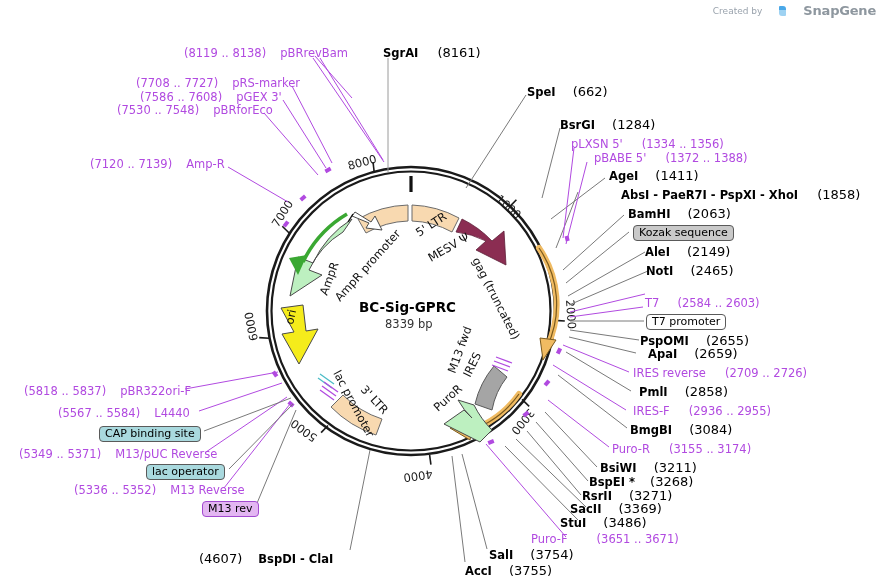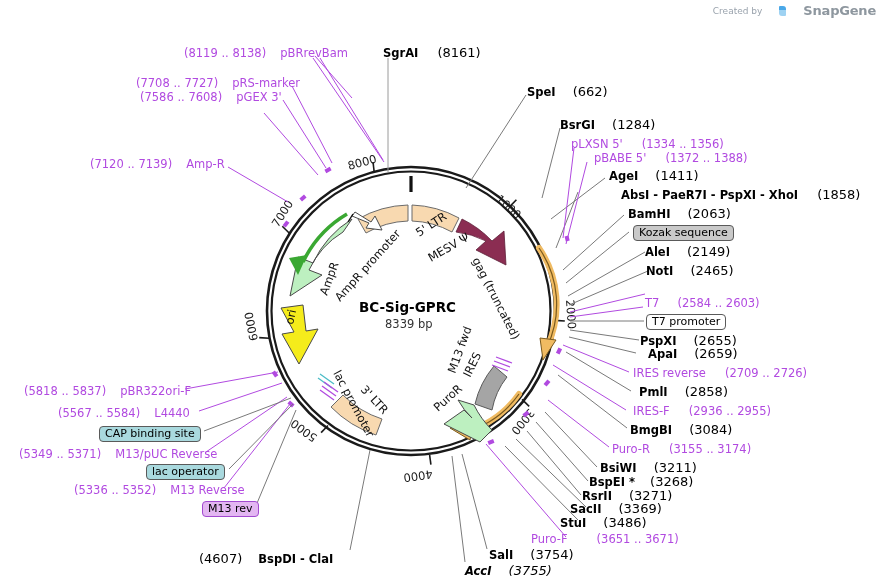--- a/index.html
+++ b/index.html
@@ -276,20 +276,24 @@
     <span class="prim" style="margin-left:9px;">pBRrevBam</span>
   </div>
   <div class="lbl" style="left:136px;top:74px;">
     <span class="primpos">(7708 .. 7727)</span>
     <span class="prim" style="margin-left:9px;">pRS-marker</span>
   </div>
   <div class="lbl" style="left:140px;top:88px;">
     <span class="primpos">(7586 .. 7608)</span>
     <span class="prim" style="margin-left:9px;">pGEX 3'</span>
   </div>
+  <div class="lbl" style="left:117px;top:101px;">
+    <span class="primpos">(7530 .. 7548)</span>
+    <span class="prim" style="margin-left:9px;">pBRforEco</span>
+  </div>
   <div class="lbl" style="left:90px;top:155px;">
     <span class="primpos">(7120 .. 7139)</span>
     <span class="prim" style="margin-left:9px;">Amp-R</span>
   </div>
 
   <div class="lbl" style="left:571px;top:135px;">
     <span class="prim">pLXSN 5'</span>
     <span class="primpos" style="margin-left:14px;">(1334 .. 1356)</span>
   </div>
   <div class="lbl" style="left:594px;top:149px;">
@@ -320,21 +324,21 @@
     <span class="enzpos" style="margin-left:12px;">(2465)</span>
   </div>
   <div class="lbl" style="left:645px;top:294px;">
     <span class="prim">T7</span>
     <span class="primpos" style="margin-left:13px;">(2584 .. 2603)</span>
   </div>
   <div class="lbl" style="left:646px;top:312px;">
     <span class="boxlbl">T7 promoter</span>
   </div>
   <div class="lbl" style="left:640px;top:332px;">
-    <span class="enz">PspXI</span>
+    <span class="enz">PspOMI</span>
     <span class="enzpos" style="margin-left:12px;">(2655)</span>
   </div>
   <div class="lbl" style="left:648px;top:345px;">
     <span class="enz">ApaI</span>
     <span class="enzpos" style="margin-left:12px;">(2659)</span>
   </div>
   <div class="lbl" style="left:633px;top:364px;">
     <span class="prim">IRES reverse</span>
     <span class="primpos" style="margin-left:14px;">(2709 .. 2726)</span>
   </div>
@@ -402,21 +406,21 @@
     <span class="prim" style="margin-left:9px;">M13 Reverse</span>
   </div>
   <div class="lbl" style="left:202px;top:499px;">
     <span class="boxlbl purple">M13 rev</span>
   </div>
 
   <div class="lbl" style="left:489px;top:546px;">
     <span class="enz">SalI</span>
     <span class="enzpos" style="margin-left:12px;">(3754)</span>
   </div>
-  <div class="lbl" style="left:465px;top:562px;font-style:italic;">
+  <div class="lbl" style="left:465px;top:562px;">
     <span class="enz">AccI</span>
     <span class="enzpos" style="margin-left:12px;">(3755)</span>
   </div>
   <div class="lbl" style="left:199px;top:550px;">
     <span class="enzpos">(4607)</span>
     <span class="enz" style="margin-left:11px;">BspDI  -  ClaI</span>
   </div>
 
   <div class="watermark">
     <span class="wm-txt">Created by</span>

